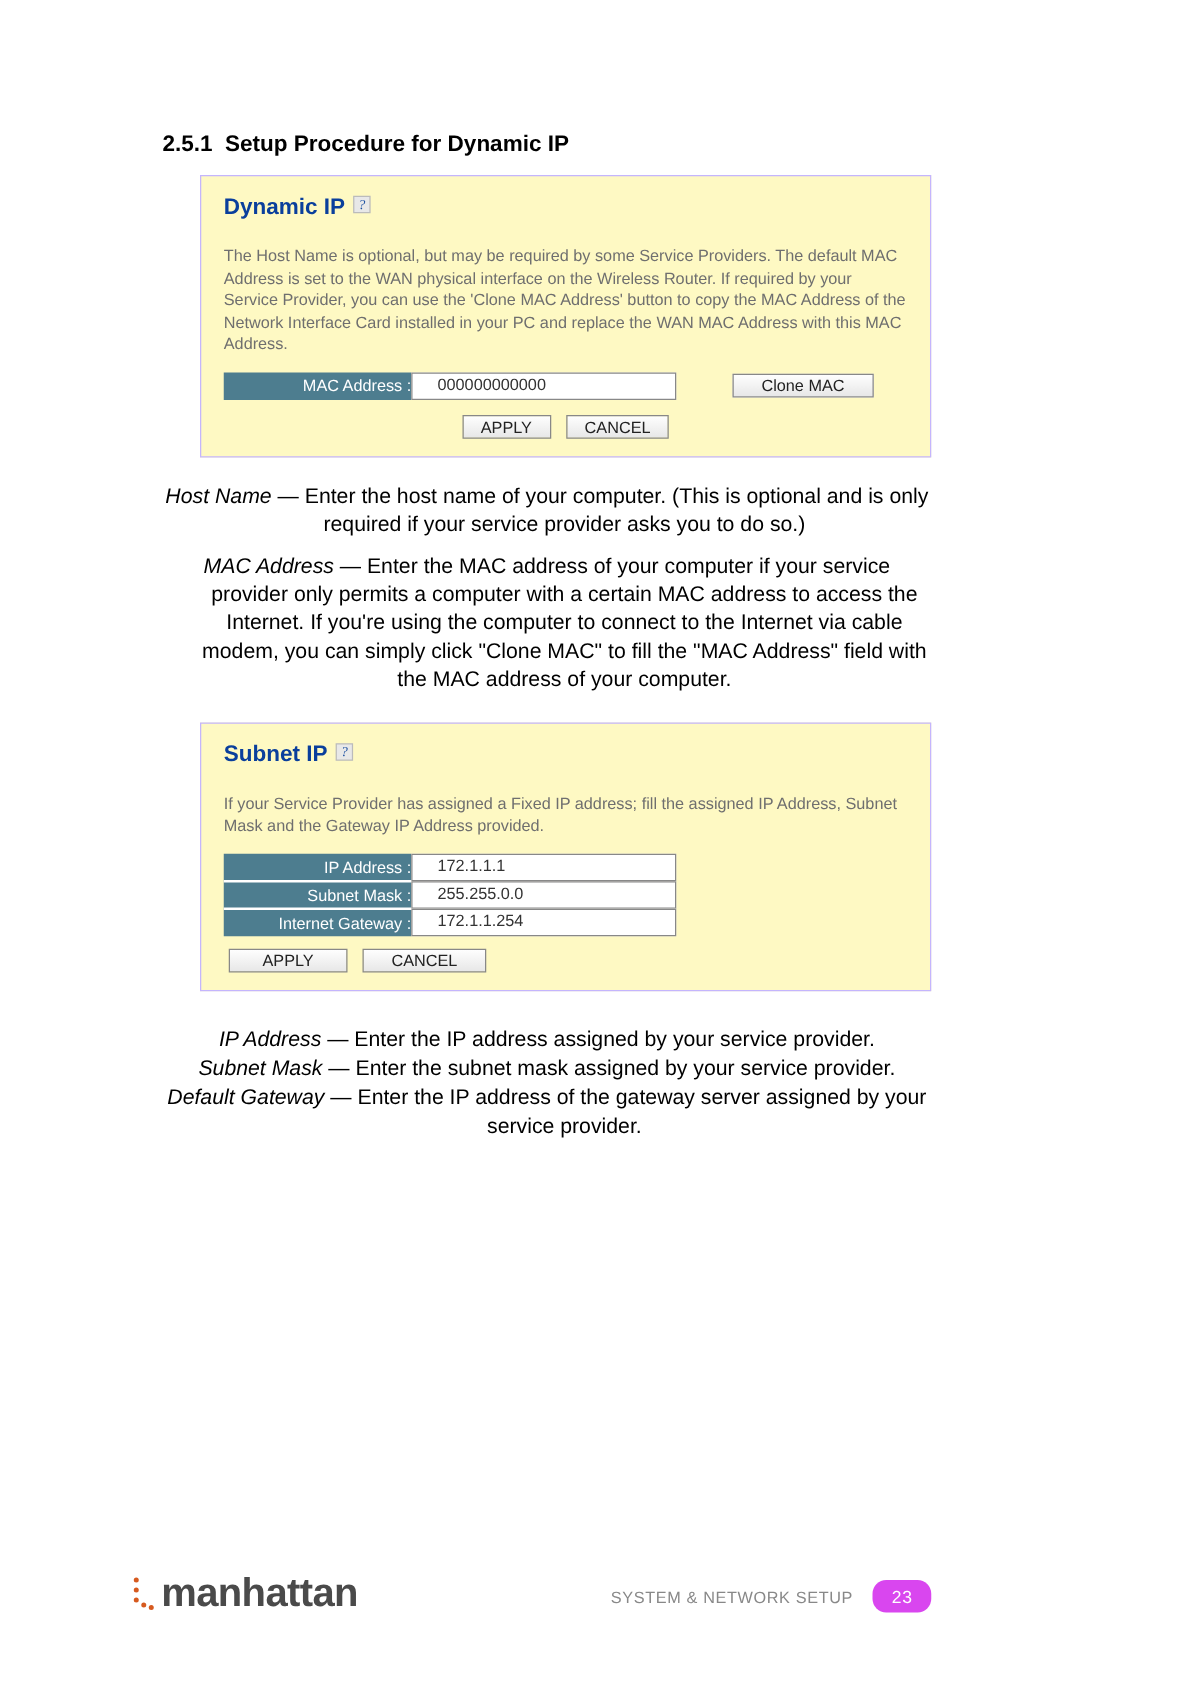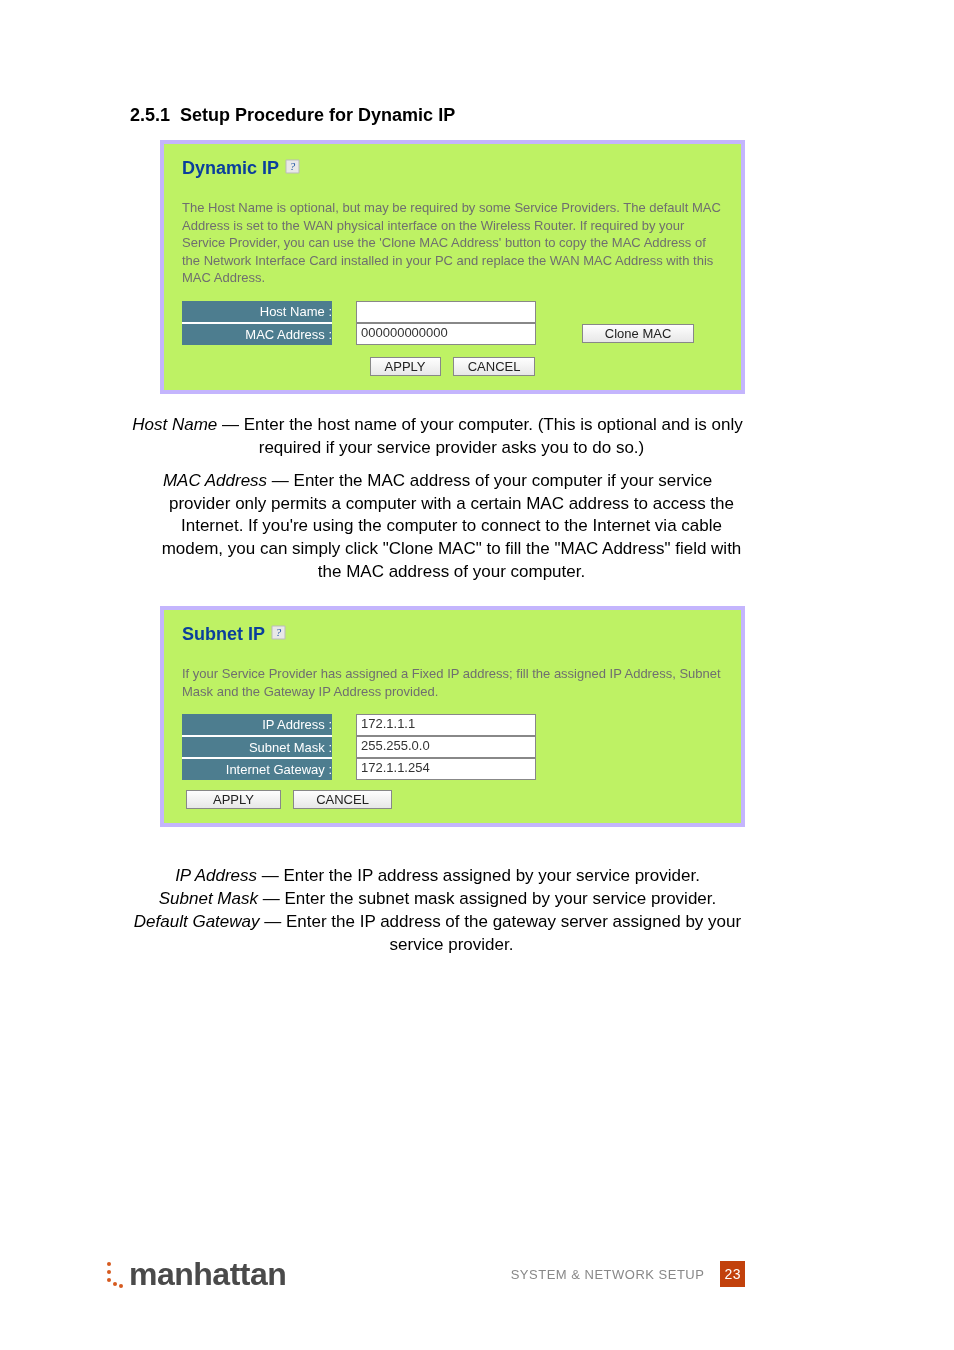--- a/index.html
+++ b/index.html
@@ -18,24 +18,24 @@
     padding: 105px 105px 0 130px;
   }
   .heading {
     font-family: Arial, Helvetica, sans-serif;
     font-weight: 900;
     color: #000;
     font-size: 18px;
     margin: 0 0 14px 0;
   }
   .panel {
-    border: 4px solid #c4b5fd;
+    border: 1px solid #c4b5fd;
     margin-left: 30px;
     margin-right: 0;
-    background: #bef264;
+    background: #fef9c3;
     padding: 14px 18px 14px 18px;
     box-sizing: border-box;
   }
   .panel-title {
     color: #0a3f9c;
     font-weight: bold;
     font-size: 18px;
   }
   .help-badge {
     display: inline-block;
@@ -70,25 +70,24 @@
     border-bottom: 2px solid #fff;
   }
   .input-cell {
     padding: 2px 6px;
   }
   .fake-input {
     border: 1px solid #888;
     background: #fff;
     font-size: 13px;
     color: #333;
-    padding: 1px 4px;
+    padding: 1px 20px;
     width: 170px;
     height: 18px;
     box-sizing: content-box;
-    margin-left: 24px;
   }
   .ui-btn {
     display: inline-block;
     border: 1px solid #888;
     background: linear-gradient(#fefefe,#e7e7e7);
     font-size: 13px;
     color: #222;
     padding: 1px 14px;
     margin: 0 4px;
     cursor: default;
@@ -119,21 +118,21 @@
   }
   .footer {
     position: absolute;
     left: 0;
     right: 0;
     bottom: 60px;
     padding: 0 105px 0 105px;
   }
   .footer-inner {
     display: flex;
-    align-items: center;
+    align-items: flex-end;
     justify-content: space-between;
     gap: 24px;
   }
   .logo-wrap {
     display: flex;
     align-items: flex-end;
   }
   .logo-text {
     font-size: 32px;
     font-weight: 600;
@@ -147,25 +146,26 @@
     margin-right: 2px;
   }
   .footer-right {
     display: flex;
     align-items: center;
     color: #888;
     font-size: 13px;
     letter-spacing: 0.5px;
   }
   .page-num {
-    background: #c2410c;
+    background: #d946ef;
     color: #fff;
     font-size: 14px;
-    padding: 5px 4px;
+    padding: 5px 15px;
     margin-left: 16px;
+    border-radius: 11px;
   }
   .static-btn-row {
     padding: 10px 0 0 0;
   }
 </style>
 </head>
 <body>
 
 <div class="page">
 
@@ -178,27 +178,20 @@
       <span class="panel-title">Dynamic IP</span>
       <svg class="help-badge" viewBox="0 0 15 17">
         <path d="M1 1 h13 v13 h-13 z" fill="#e8e8e8" stroke="#bbb"></path>
         <text x="7.5" y="11" text-anchor="middle" font-family="Georgia" font-style="italic" font-size="11" fill="#1a4fa0">?</text>
       </svg>
     </div>
     <div class="panel-desc">The Host Name is optional, but may be required by some Service Providers. The default MAC Address is set to the WAN physical interface on the Wireless Router. If required by your Service Provider, you can use the 'Clone MAC Address' button to copy the MAC Address of the Network Interface Card installed in your PC and replace the WAN MAC Address with this MAC Address.</div>
 
     <table class="form-table">
       <tbody>
-          <tr>
-        <td class="label-cell">Host Name :</td>
-        <td class="input-cell">
-          <div class="fake-input"></div>
-        </td>
-        <td></td>
-      </tr>
       <tr>
         <td class="label-cell" style="border-bottom:none">MAC Address :</td>
         <td class="input-cell">
           <div class="fake-input">000000000000</div>
         </td>
         <td class="input-cell">
           <span class="ui-btn" style="padding:1px 22px">Clone MAC</span>
         </td>
       </tr>
     </tbody>
@@ -248,21 +241,21 @@
       </tr>
     </tbody>
       </table>
     <div class="static-btn-row">
       <span class="ui-btn" style="padding:1px 26px">APPLY</span>
       <span class="ui-btn" style="padding:1px 22px">CANCEL</span>
     </div>
   </div>
 
   <div class="spacer-sm"></div>
-  <p class="body-para indent" style="margin-top:28px"><span class="term">IP Address</span><span> — Enter the IP address assigned by your service provider.</span></p>
+  <p class="body-para indent" style="margin-top:18px"><span class="term">IP Address</span><span> — Enter the IP address assigned by your service provider.</span></p>
   <p class="body-para indent" style="margin-top:0"><span class="term">Subnet Mask</span><span> — Enter the subnet mask assigned by your service provider.</span></p>
   <p class="body-para indent" style="margin-top:0"><span class="term">Default Gateway</span><span> — Enter the IP address of the gateway server assigned by your service provider.</span></p>
 
   <div class="footer">
     <div class="footer-inner">
       <div class="logo-wrap">
         <svg class="logo-svg" viewBox="0 0 22 32">
           <circle cx="4" cy="6" r="2" fill="#d65a1f"></circle>
           <circle cx="4" cy="14" r="2" fill="#d65a1f"></circle>
           <circle cx="4" cy="22" r="2" fill="#d65a1f"></circle>

